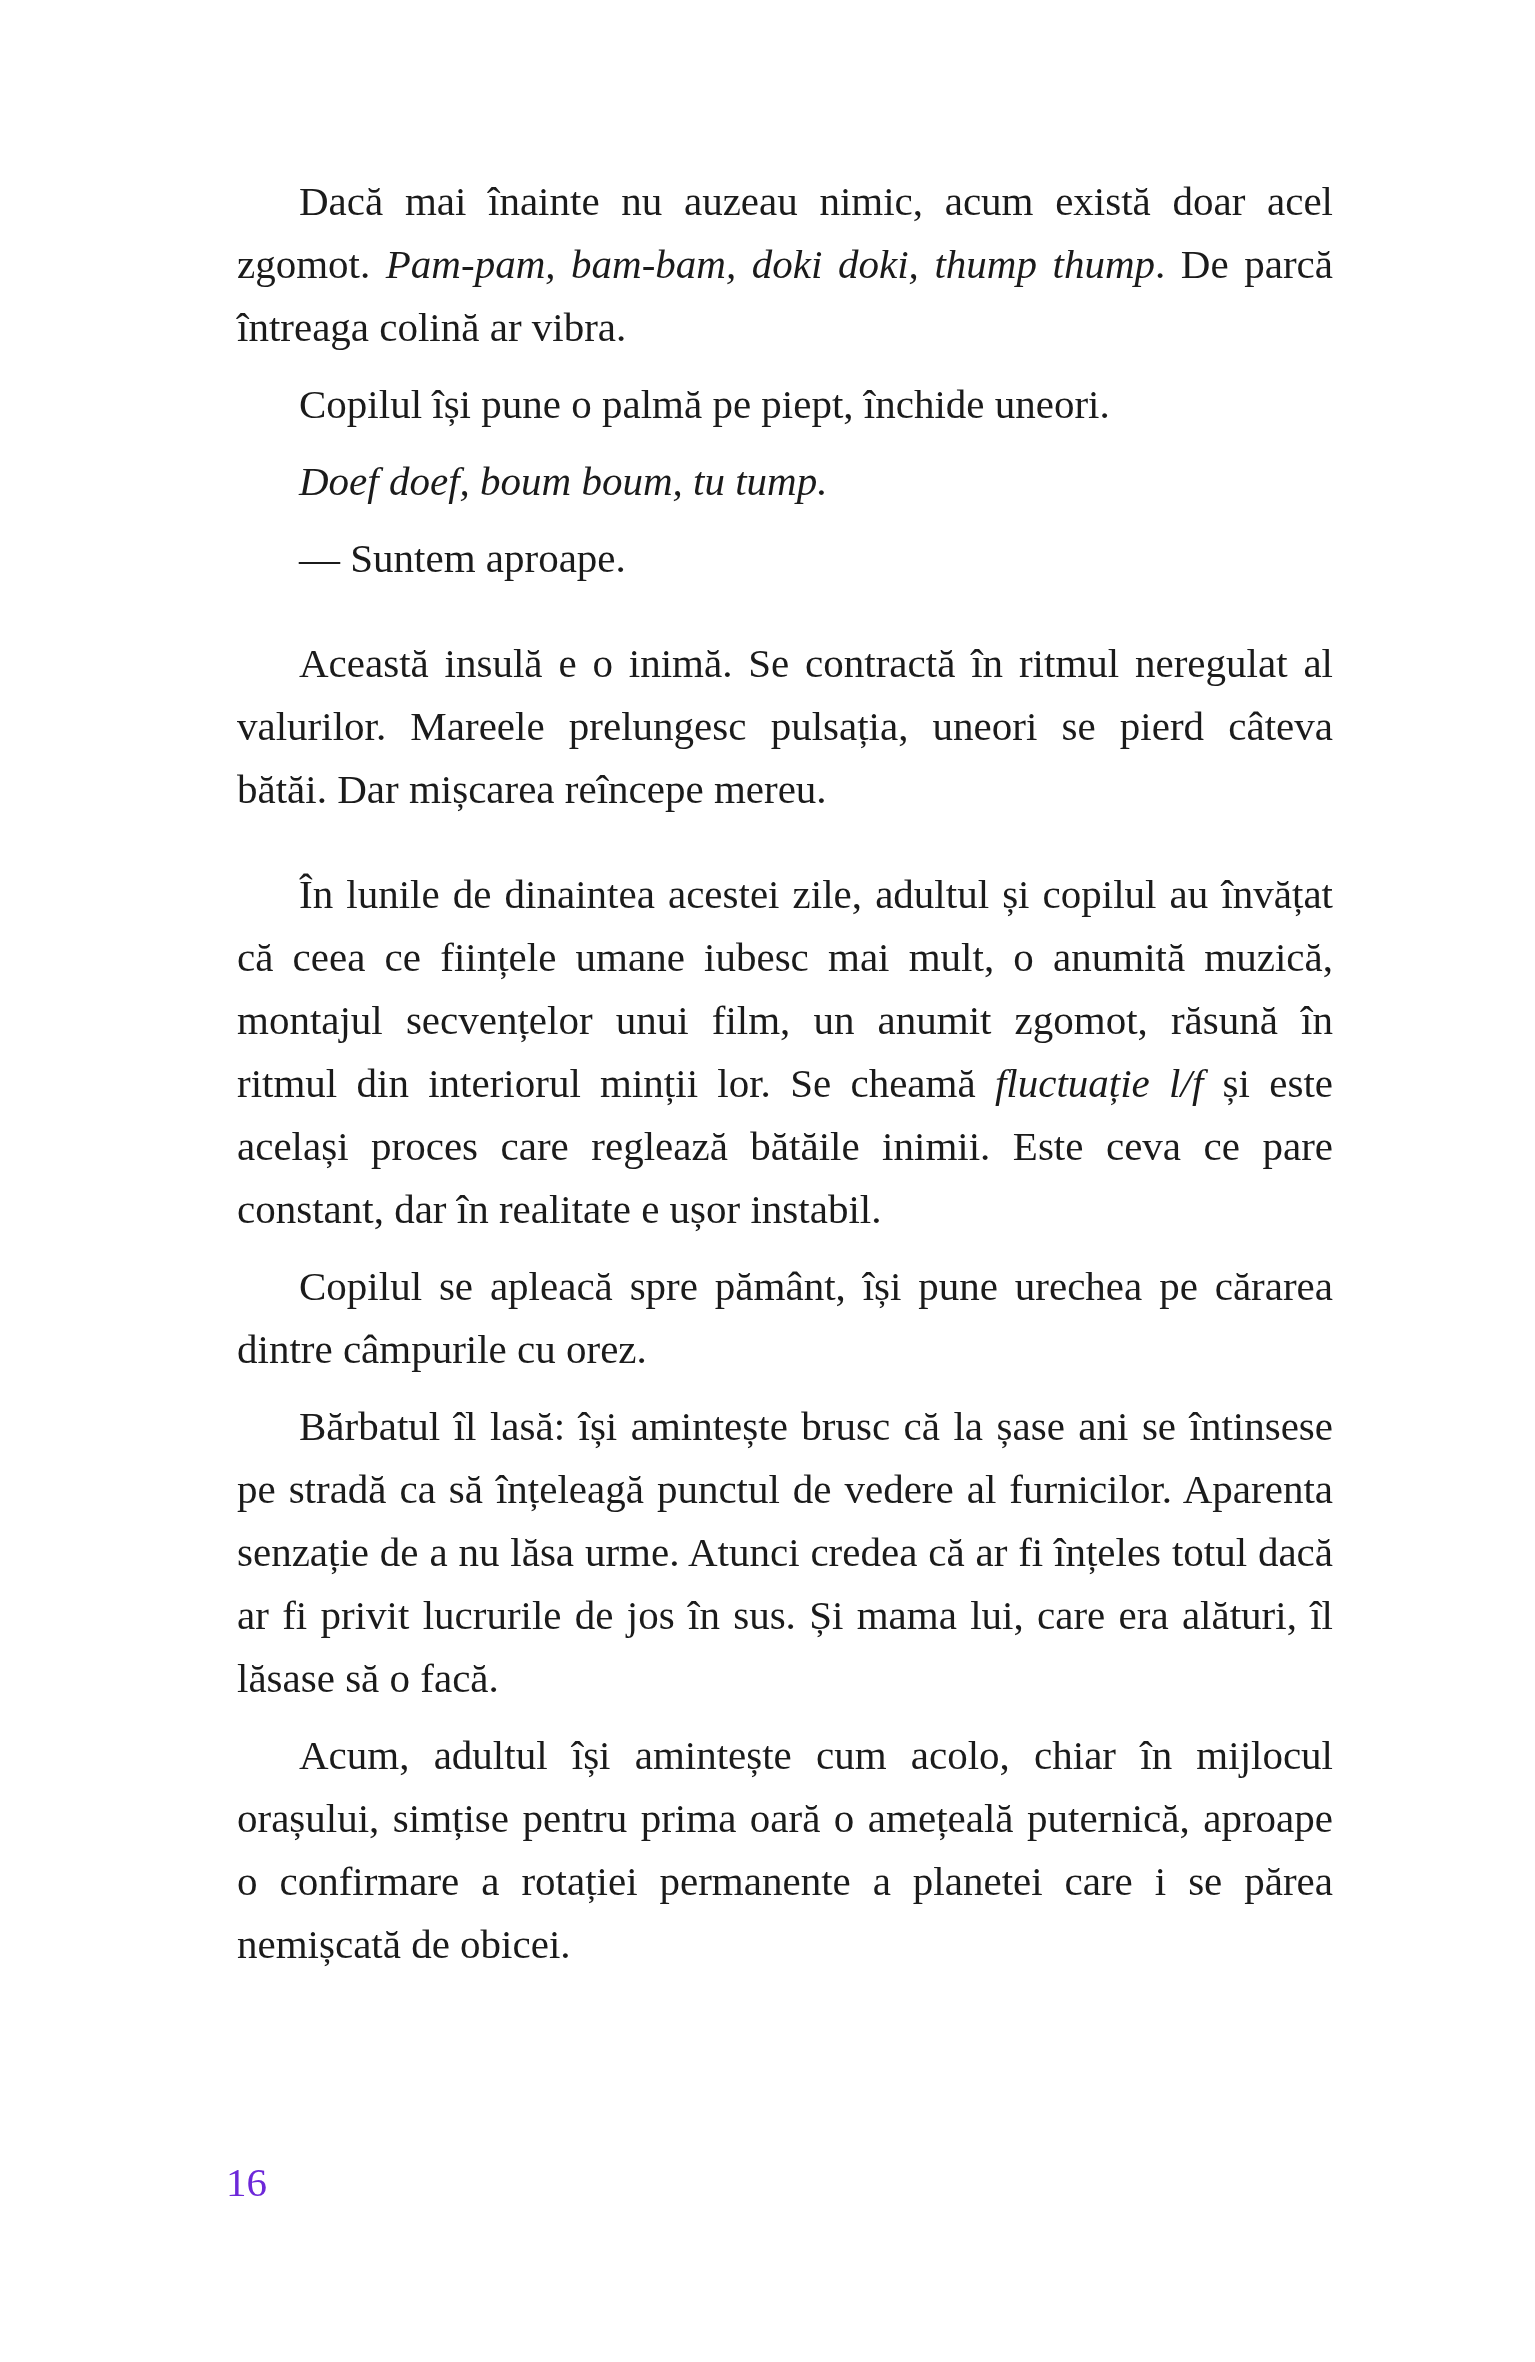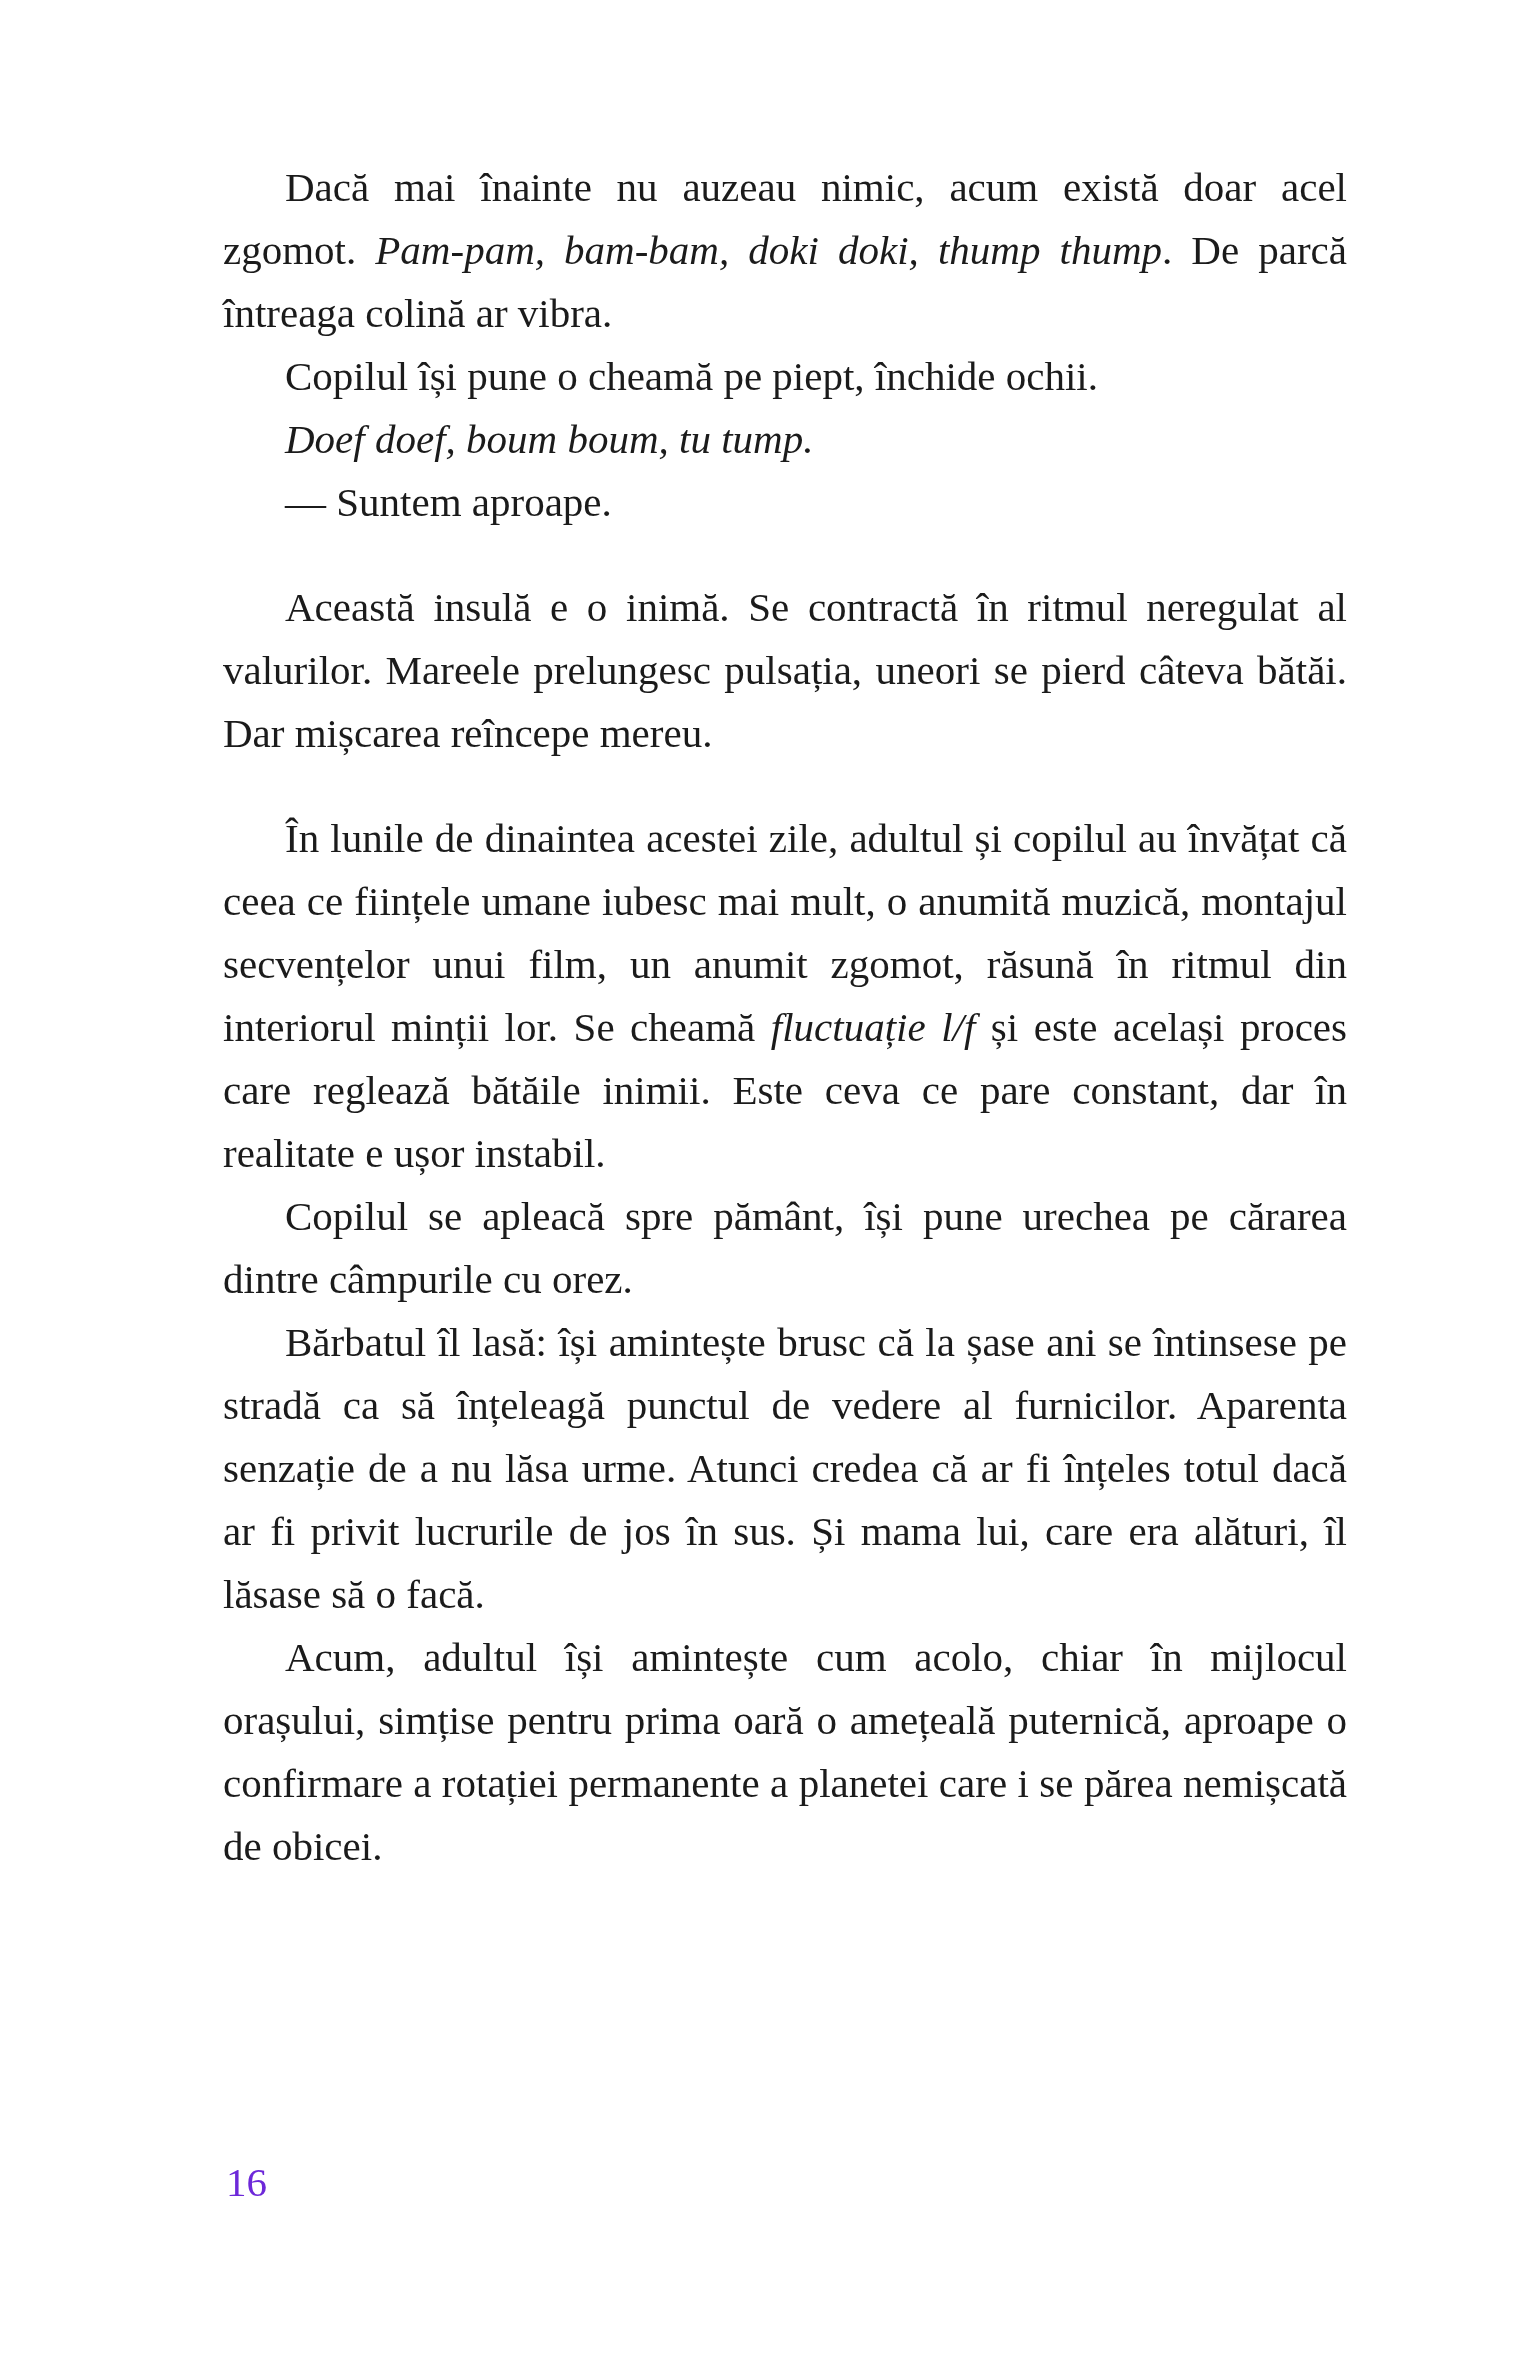--- a/index.html
+++ b/index.html
@@ -20,21 +20,21 @@
     top: 156px;
     width: 1124px;
     font-size: 41px;
     line-height: 63px;
     color: #1b1b1b;
     text-align: justify;
     hyphens: manual;
     -webkit-hyphens: manual;
   }
   .text-block p {
-    margin: 0;
+    margin: 14px;
     padding: 0;
     text-indent: 62px;
   }
   .text-block p.section-gap {
     margin-top: 42px;
   }
   .text-block em {
     font-style: italic;
   }
   .pagenum {
@@ -45,21 +45,21 @@
     line-height: 48px;
     color: #6d28d9;
   }
 </style>
 </head>
 <body>
 
 <main>
   <section class="text-block">
     <p><span>Dacă mai înainte nu auzeau nimic, acum există doar acel zgomot. </span><em>Pam-pam, bam-bam, doki doki, thump thump</em><span>. De parcă întreaga colină ar vibra.</span></p>
-    <p><span>Copilul își pune o cheamă pe piept, închide ochii.</span></p>
+    <p><span>Copilul își pune o palmă pe piept, închide uneori.</span></p>
     <p><em>Doef doef, boum boum, tu tump.</em></p>
     <p><span>— Suntem aproape.</span></p>
     <p class="section-gap"><span>Această insulă e o inimă. Se contractă în ritmul neregu­lat al valurilor. Mareele prelungesc pulsația, uneori se pierd câteva bătăi. Dar mișcarea reîncepe mereu.</span></p>
     <p class="section-gap"><span>În lunile de dinaintea acestei zile, adultul și copilul au învățat că ceea ce ființele umane iubesc mai mult, o anumită muzică, montajul secvențelor unui film, un anumit zgomot, răsună în ritmul din interiorul minții lor. Se cheamă </span><em>fluc­tuație l/f</em><span> și este același proces care reglează bătăile inimii. Este ceva ce pare constant, dar în realitate e ușor instabil.</span></p>
     <p><span>Copilul se apleacă spre pământ, își pune urechea pe că­rarea dintre câmpurile cu orez.</span></p>
     <p><span>Bărbatul îl lasă: își amintește brusc că la șase ani se în­tinsese pe stradă ca să înțeleagă punctul de vedere al furni­cilor. Aparenta senzație de a nu lăsa urme. Atunci credea că ar fi înțeles totul dacă ar fi privit lucrurile de jos în sus. Și mama lui, care era alături, îl lăsase să o facă.</span></p>
     <p><span>Acum, adultul își amintește cum acolo, chiar în mijlocul orașului, simțise pentru prima oară o amețeală puternică, aproape o confirmare a rotației permanente a planetei care i se părea nemișcată de obicei.</span></p>
   </section>
   <div class="pagenum">16</div>
 </main>

